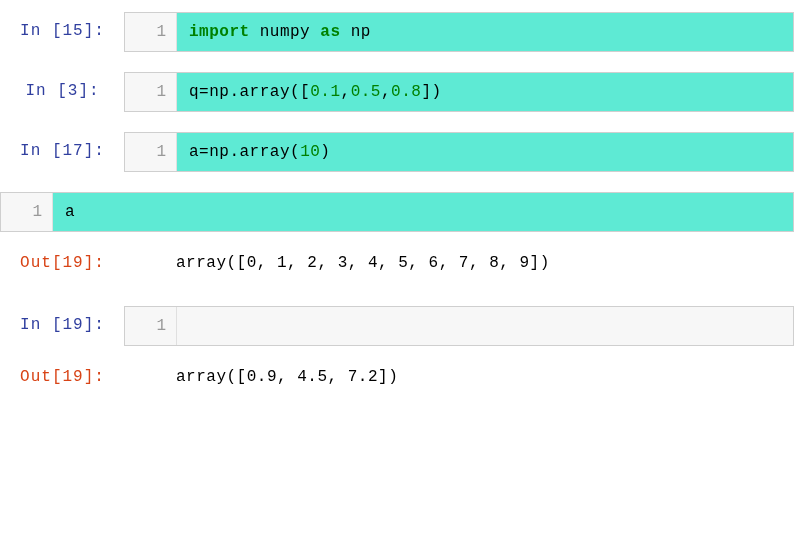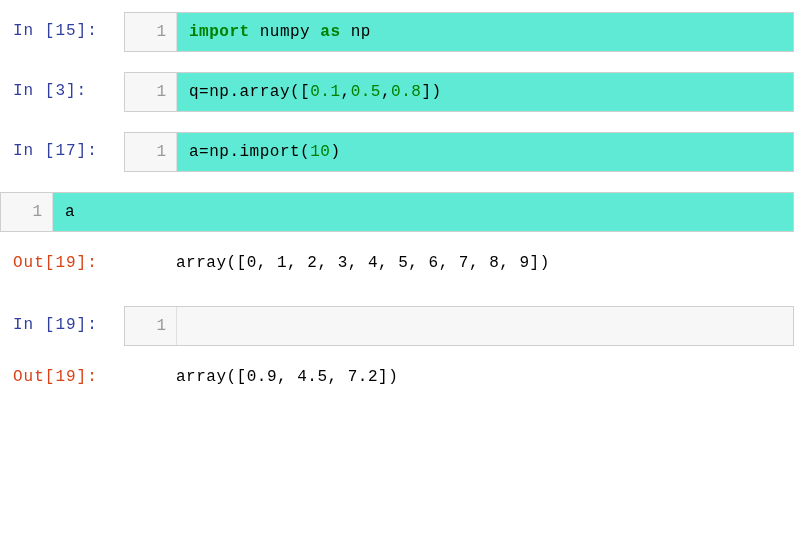--- a/index.html
+++ b/index.html
@@ -18,21 +18,21 @@
       align-items: flex-start;
       margin-bottom: 20px;
     }
     .cell.output-cell {
       margin-bottom: 24px;
       margin-top: -8px;
     }
     .prompt {
       width: 124px;
       flex-shrink: 0;
-      text-align: left;
+      text-align: center;
       padding: 10px 12px 0 13px;
       font-family: "Consolas", "Monaco", "Courier New", monospace;
       letter-spacing: 1px;
     }
     .prompt-in {
       color: #303F9F;
     }
     .prompt-out {
       color: #D84315;
     }
@@ -100,21 +100,21 @@
       <div class="prompt prompt-in">In  [3]:</div>
       <div class="code-container">
         <div class="line-number">1</div>
         <div class="code-content"><span class="c-text">q=np.array([</span><span class="c-num">0.1</span><span class="c-text">,</span><span class="c-num">0.5</span><span class="c-text">,</span><span class="c-num">0.8</span><span class="c-text">])</span></div>
       </div>
     </div>
     <div class="cell">
       <div class="prompt prompt-in">In  [17]:</div>
       <div class="code-container">
         <div class="line-number">1</div>
-        <div class="code-content"><span class="c-text">a=np.import(</span><span class="c-num">10</span><span class="c-text">)</span></div>
+        <div class="code-content"><span class="c-text">a=np.array(</span><span class="c-num">10</span><span class="c-text">)</span></div>
       </div>
     </div>
     <div class="cell">
       <div class="code-container">
         <div class="line-number">1</div>
         <div class="code-content"><span class="c-text">a</span></div>
       </div>
     </div>
     <div class="cell output-cell">
       <div class="prompt prompt-out">Out[19]:</div>

